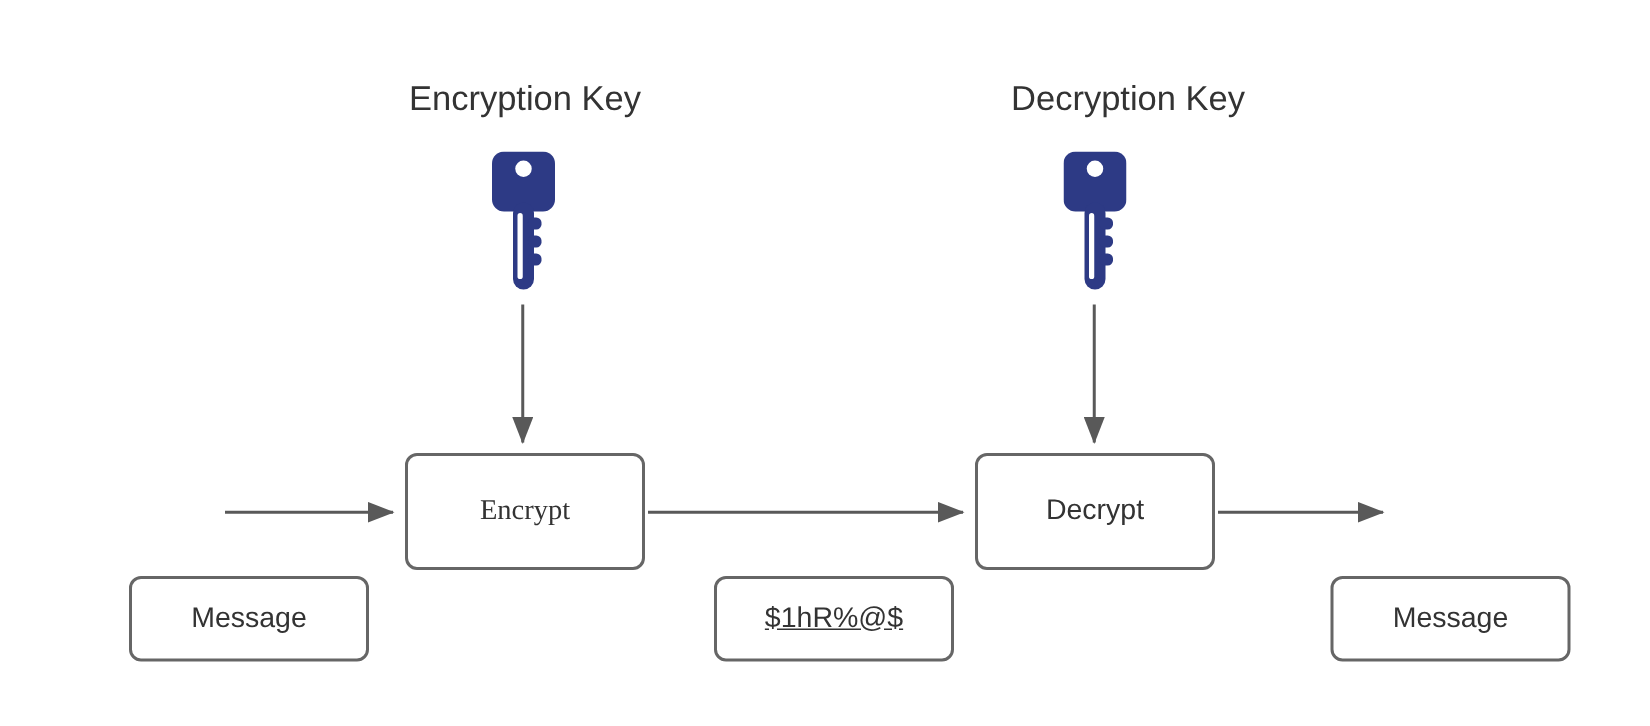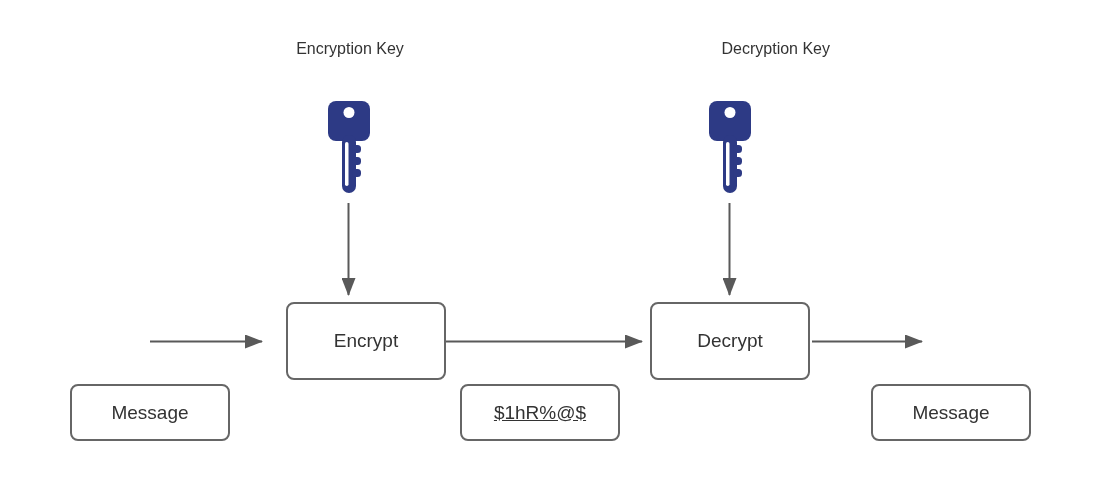--- a/index.html
+++ b/index.html
@@ -18,23 +18,23 @@
     overflow: hidden;
   }
   .canvas {
     position: relative;
     width: 1100px; height: 484px;
     background: var(--background);
   }
   .key-label {
     position: absolute;
     width: 200px;
-    top: 40px;
+    top: 52px;
     text-align: center;
-    font-size: 16px;
+    font-size: 23px;
     color: var(--text);
     white-space: nowrap;
   }
   .enc-key-label { left: 250px; }
   .dec-key-label { left: 630px; text-align: right; }
 
   .key-icon { position: absolute; width: 42px; height: 100px; top: 101px; }
   .enc-key-icon { left: 328px; }
   .dec-key-icon { left: 709px; }
   .key-icon .key-body { fill: var(--key-fill); }
@@ -55,24 +55,24 @@
     border: 2px solid var(--node-border);
     border-radius: 8px;
     display: flex;
     align-items: center;
     justify-content: center;
     font-size: 19px;
     color: var(--text);
     white-space: nowrap;
   }
   .process-node { width: 160px; height: 78px; top: 302px; }
-  .encrypt-node { left: 286px; }
+  .encrypt-node { left: 270px; font-family: Liberation Serif, serif; }
   .decrypt-node { left: 650px; text-align: center; }
 
-  .data-node { width: 160px; height: 57px; top: 384px; }
+  .data-node { width: 160px; height: 57px; top: 384px; margin-left: 16px; }
   .message-in-node  { left: 70px; }
   .ciphertext-node  { left: 460px; text-decoration: underline; }
   .message-out-node { left: 871px; }
 </style>
 </head>
 <body>
 
 <div class="canvas">
 
   <div class="key-label enc-key-label">Encryption Key</div>

